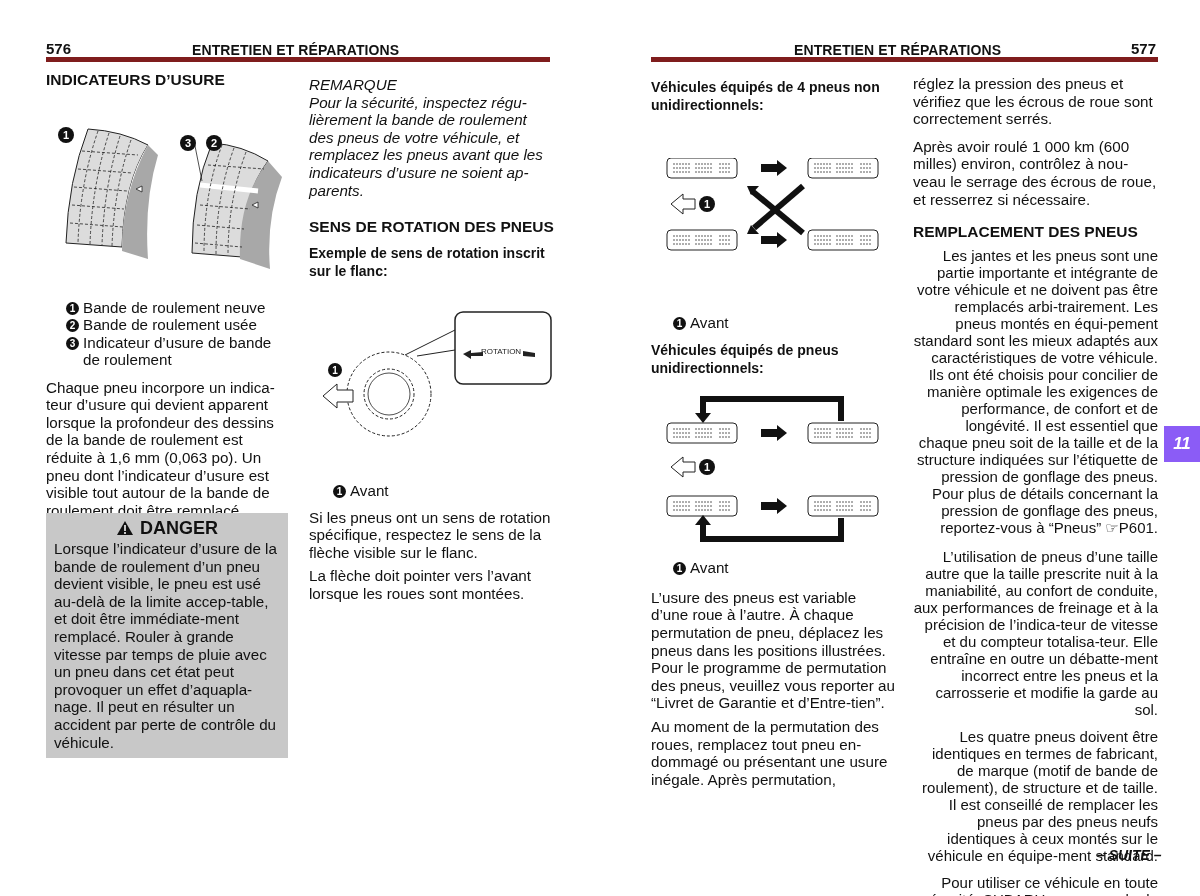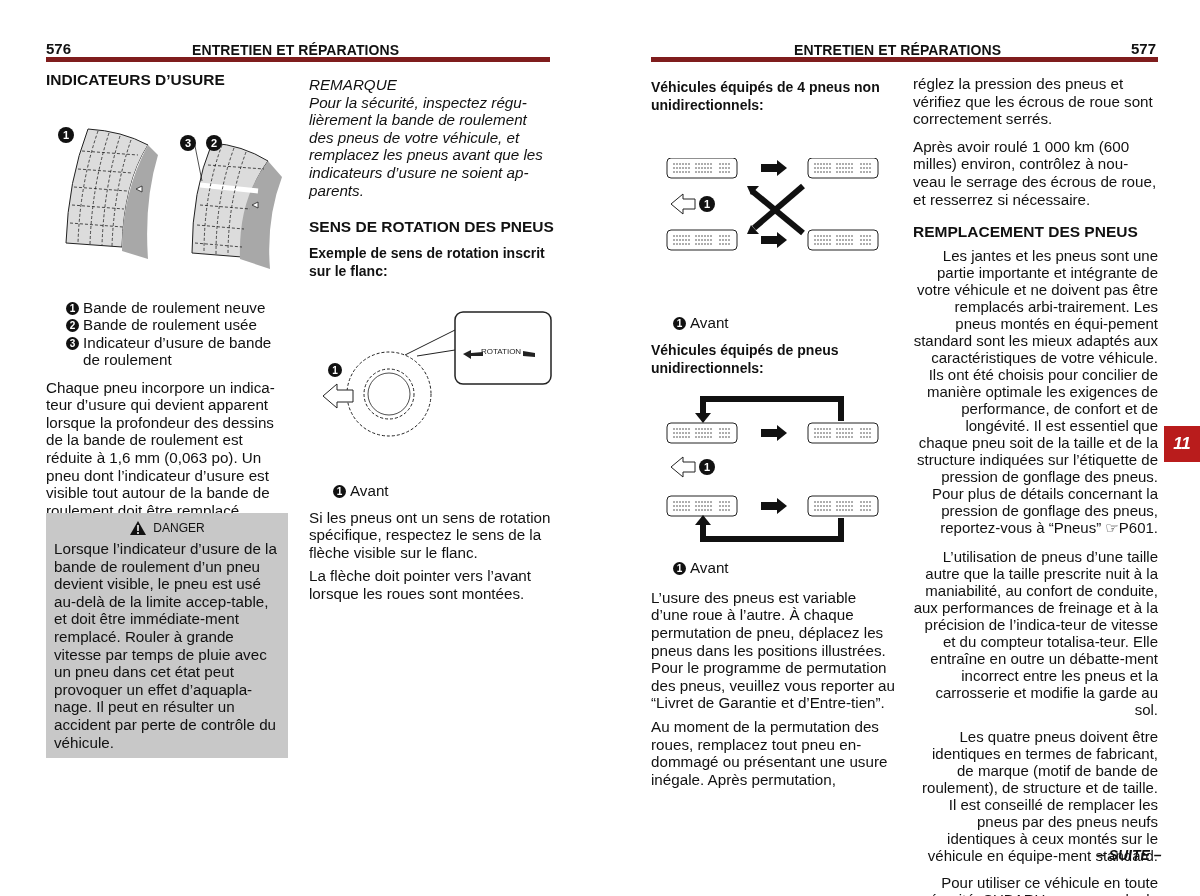--- a/index.html
+++ b/index.html
@@ -22,25 +22,25 @@
   .body { font-size: 15.2px; line-height: 17.6px; }
   .small { font-size: 15px; line-height: 17px; text-align: right; }
   .it { font-style: italic; }
 
   .legend-row { display: flex; align-items: flex-start; font-size: 15.2px; line-height: 17.4px; }
   .badge { display: inline-flex; align-items: center; justify-content: center; width: 13px; height: 13px;
            border-radius: 50%; background: #111; color: #fff; font-size: 10px; font-weight: bold;
            margin-right: 4px; margin-top: 3px; flex-shrink: 0; }
 
   .danger { position: absolute; left: 46px; top: 513px; width: 242px; height: 245px; background: #c8c8c8; padding: 4px 8px; }
-  .danger-head { display: flex; justify-content: center; align-items: center; font-weight: normal; font-size: 12px; height: 22px; }
+  .danger-head { display: flex; justify-content: center; align-items: center; font-weight: bold; font-size: 18px; height: 22px; }
   .danger-head svg { margin-right: 6px; }
   .danger-text { font-size: 15.2px; line-height: 17.6px; margin-top: 1px; }
 
-  .side-tab { position: absolute; left: 1164px; top: 426px; width: 36px; height: 36px; background: #b91c1c;
+  .side-tab { position: absolute; left: 1164px; top: 426px; width: 36px; height: 36px; background: #8b5cf6;
               color: #fff; font-weight: bold; font-style: italic; font-size: 17px; display: flex;
               align-items: center; justify-content: center; }
   .suite { position: absolute; left: 1097px; top: 847px; font-size: 14px; font-weight: bold; font-style: italic; }
   p + p { margin-top: 6px; }
 </style>
 </head>
 <body>
 
 <div class="page-hdr" id="hdr-left">
   <span class="num">576</span>

